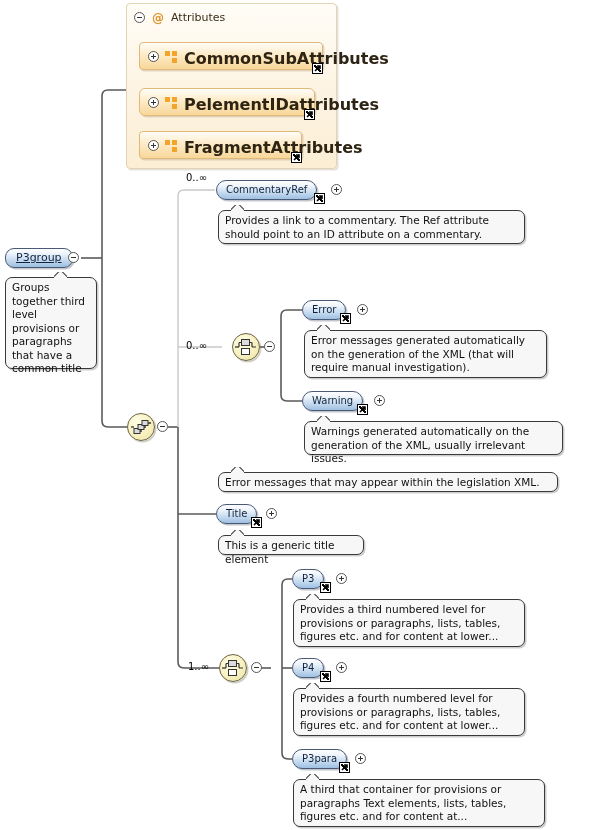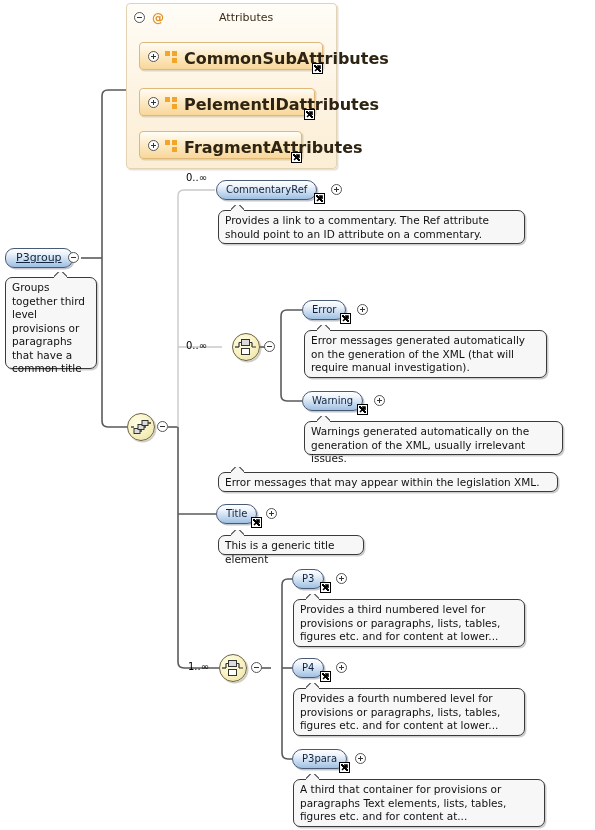--- a/index.html
+++ b/index.html
@@ -171,38 +171,38 @@
     <path d="M260 668 H271" stroke="#5a5a5a" stroke-width="1.6" fill="none"></path>
     <path d="M282 585 Q282 579 288 579 H292" stroke="#5a5a5a" stroke-width="1.6" fill="none"></path>
     <path d="M282 585 V753" stroke="#5a5a5a" stroke-width="1.6" fill="none"></path>
     <path d="M282 668 H292" stroke="#5a5a5a" stroke-width="1.6" fill="none"></path>
     <path d="M282 753 Q282 759 288 759 H292" stroke="#5a5a5a" stroke-width="1.6" fill="none"></path>
   </svg>
 
   <div class="attrbox" style="left:126px;top:3px;width:211px;height:166px;">
     <div class="toggle" style="left:7px;top:8px;"></div>
     <div class="atico" style="left:25px;top:8px;">@</div>
-    <div class="hdr" style="left:44px;top:7px;margin-left:48px;">Attributes</div>
+    <div class="hdr" style="left:44px;top:7px;">Attributes</div>
 
     <div class="attrrow" style="left:12px;top:38px;width:184px;">
       <div class="toggle plus" style="left:8px;top:8px;"></div>
       <div class="sq3 orange" style="left:25px;top:8px;">
         <i class="a"></i>
           <i class="b"></i>
           <i class="c"></i>
       </div>
       <div class="lbl">CommonSubAttributes</div>
       <div class="linkbadge" style="left:172px;top:20px;">
         <svg class="arrow" viewBox="0 0 9 9">
           <path d="M2 7 L7 2 M4 2 H7 V5" stroke="#000" stroke-width="1.6" fill="none"></path>
         </svg>
       </div>
     </div>
 
-    <div class="attrrow" style="left:12px;top:84px;width:176px;">
+    <div class="attrrow" style="left:12px;top:84px;width:176px;border-radius:6px;">
       <div class="toggle plus" style="left:8px;top:8px;"></div>
       <div class="sq3 orange" style="left:25px;top:8px;">
         <i class="a"></i>
           <i class="b"></i>
           <i class="c"></i>
       </div>
       <div class="lbl">PelementIDattributes</div>
       <div class="linkbadge" style="left:164px;top:20px;">
         <svg class="arrow" viewBox="0 0 9 9">
           <path d="M2 7 L7 2 M4 2 H7 V5" stroke="#000" stroke-width="1.6" fill="none"></path>

